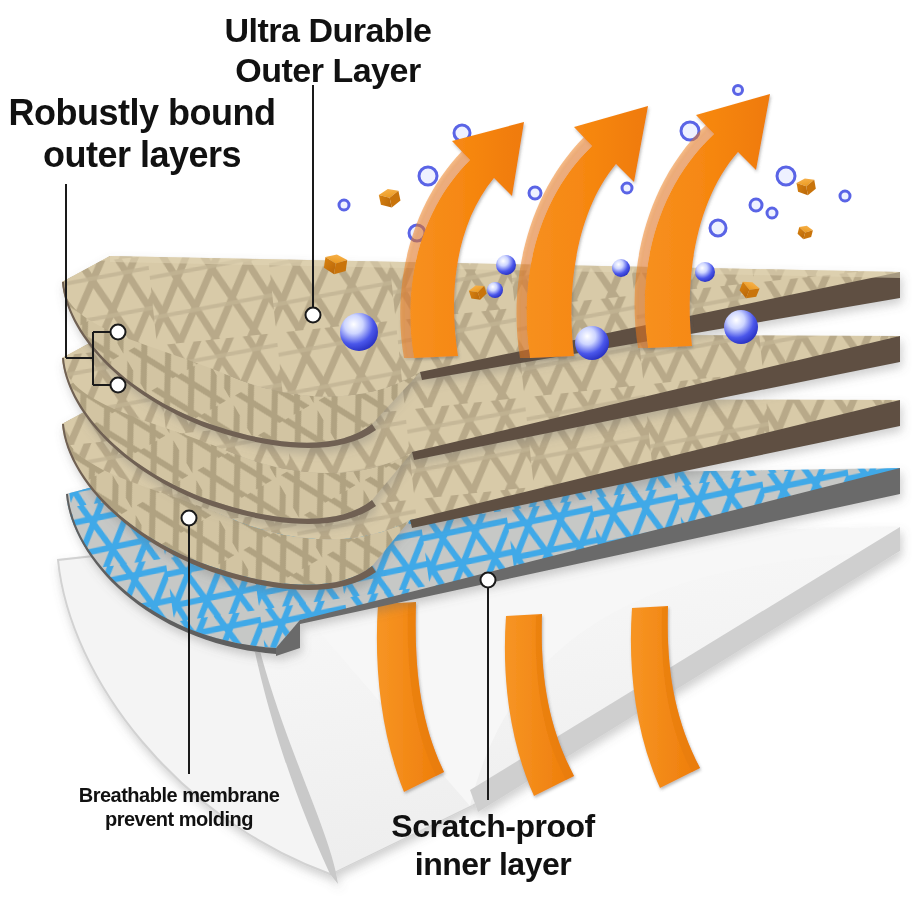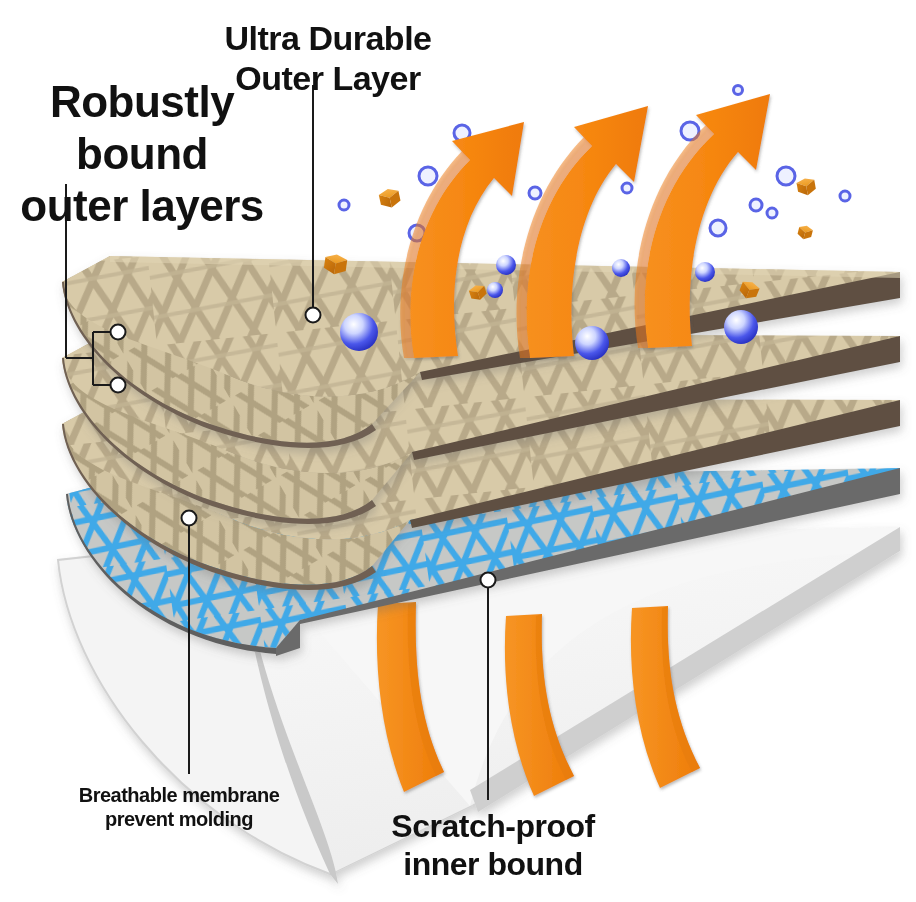--- a/index.html
+++ b/index.html
@@ -12,22 +12,22 @@
   .label{
     position:absolute;
     font-family:"Liberation Sans", sans-serif;
     font-weight:bold;
     color:#111111;
     line-height:1.18;
     letter-spacing:-0.5px;
     white-space:pre-line;
     -webkit-font-smoothing:antialiased;
   }
-  #lbl-ultra{left:198px;top:18px;width:260px;text-align:center;font-size:34px;}
-  #lbl-robust{left:8px;top:76px;width:268px;text-align:center;font-size:44px;}
+  #lbl-ultra{left:198px;top:10px;width:260px;text-align:center;font-size:34px;}
+  #lbl-robust{left:8px;top:92px;width:268px;text-align:center;font-size:36px;}
   #lbl-breathe{left:4px;top:784px;width:350px;text-align:center;font-size:20px;}
   #lbl-scratch{left:368px;top:808px;width:250px;text-align:center;font-size:32px;}
 </style>
 </head>
 <body>
 
 <svg id="stage" viewBox="0 0 916 902" xmlns="http://www.w3.org/2000/svg">
   <defs>
 
     <pattern id="weaveTan" width="120" height="90" patternUnits="userSpaceOnUse" patternTransform="rotate(-6)">
@@ -357,13 +357,13 @@
 <div class="label" id="lbl-ultra">Ultra Durable
 Outer Layer</div>
 
 <div class="label" id="lbl-robust">Robustly bound
 outer layers</div>
 
 <div class="label" id="lbl-breathe">Breathable membrane
 prevent molding</div>
 
 <div class="label" id="lbl-scratch">Scratch-proof
-inner bound</div>
+inner layer</div>
 
 </body></html>

